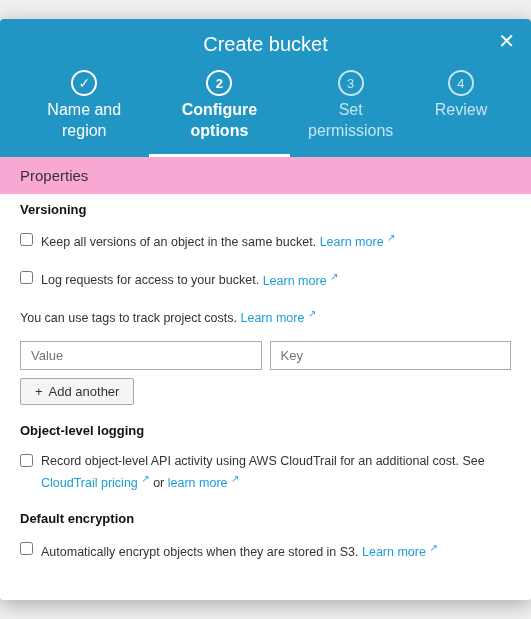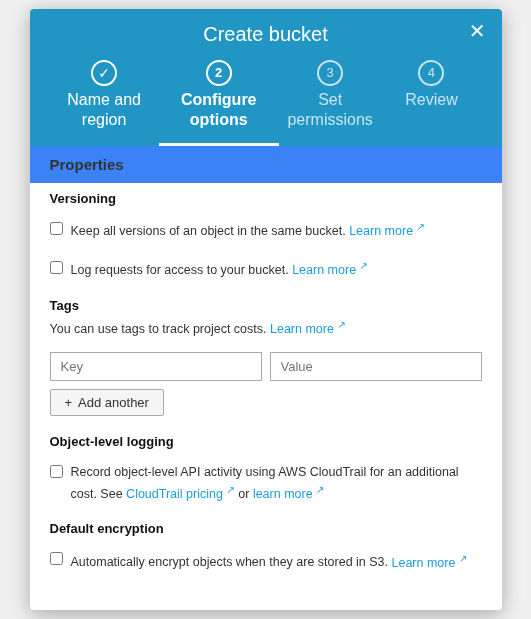--- a/index.html
+++ b/index.html
@@ -5,21 +5,21 @@
     * { box-sizing: border-box; margin: 0; padding: 0; }
     body {
       font-family: Arial, sans-serif;
       background: #f0f0f0;
       display: flex;
       justify-content: center;
       align-items: center;
       min-height: 100vh;
     }
     .modal {
-      width: 472px;
+      width: 531px;
       background: #fff;
       border-radius: 4px;
       overflow: hidden;
       box-shadow: 0 4px 20px rgba(0,0,0,0.3);
     }
     .header {
       background: #2196c4;
       color: #fff;
       padding: 14px 20px 0 20px;
       position: relative;
@@ -89,24 +89,24 @@
     }
     .step-label {
       line-height: 1.3;
       font-size: 16px;
     }
     .checkmark {
       color: #fff;
       font-size: 14px;
     }
     .properties-bar {
-      background: #3b82f6;
+      background: #f9a8d4;
       padding: 10px 20px;
       font-size: 15px;
-      font-weight: 700;
+      font-weight: 400;
       color: #333;
     }
     .content {
       background: #fff;
       padding: 8px 20px 20px 20px;
       overflow-y: auto;
       max-height: 460px;
     }
     .section {
       margin-bottom: 18px;
@@ -249,30 +249,29 @@
         <span class="checkbox-label">
           <span>Log requests for access to your bucket.</span>
           <a href="#" class="link">
             <span>Learn more</span> <span class="link-icon">↗</span>
           </a>
         </span>
       </div>
     </div>
 
     <div class="section">
-      <div class="section-title">Tags</div>
       <div class="tags-desc">
         <span>You can use tags to track project costs.</span>
         <a href="#" class="link">
           <span>Learn more</span> <span class="link-icon">↗</span>
         </a>
       </div>
       <div class="tags-inputs">
+        <input type="text" placeholder="Value" style="">
         <input type="text" placeholder="Key" style="">
-        <input type="text" placeholder="Value" style="">
       </div>
       <button class="add-another-btn">
         <span>+</span>
         <span>Add another</span>
       </button>
     </div>
 
     <div class="section">
       <div class="section-title">Object-level logging</div>
       <div class="checkbox-row">

